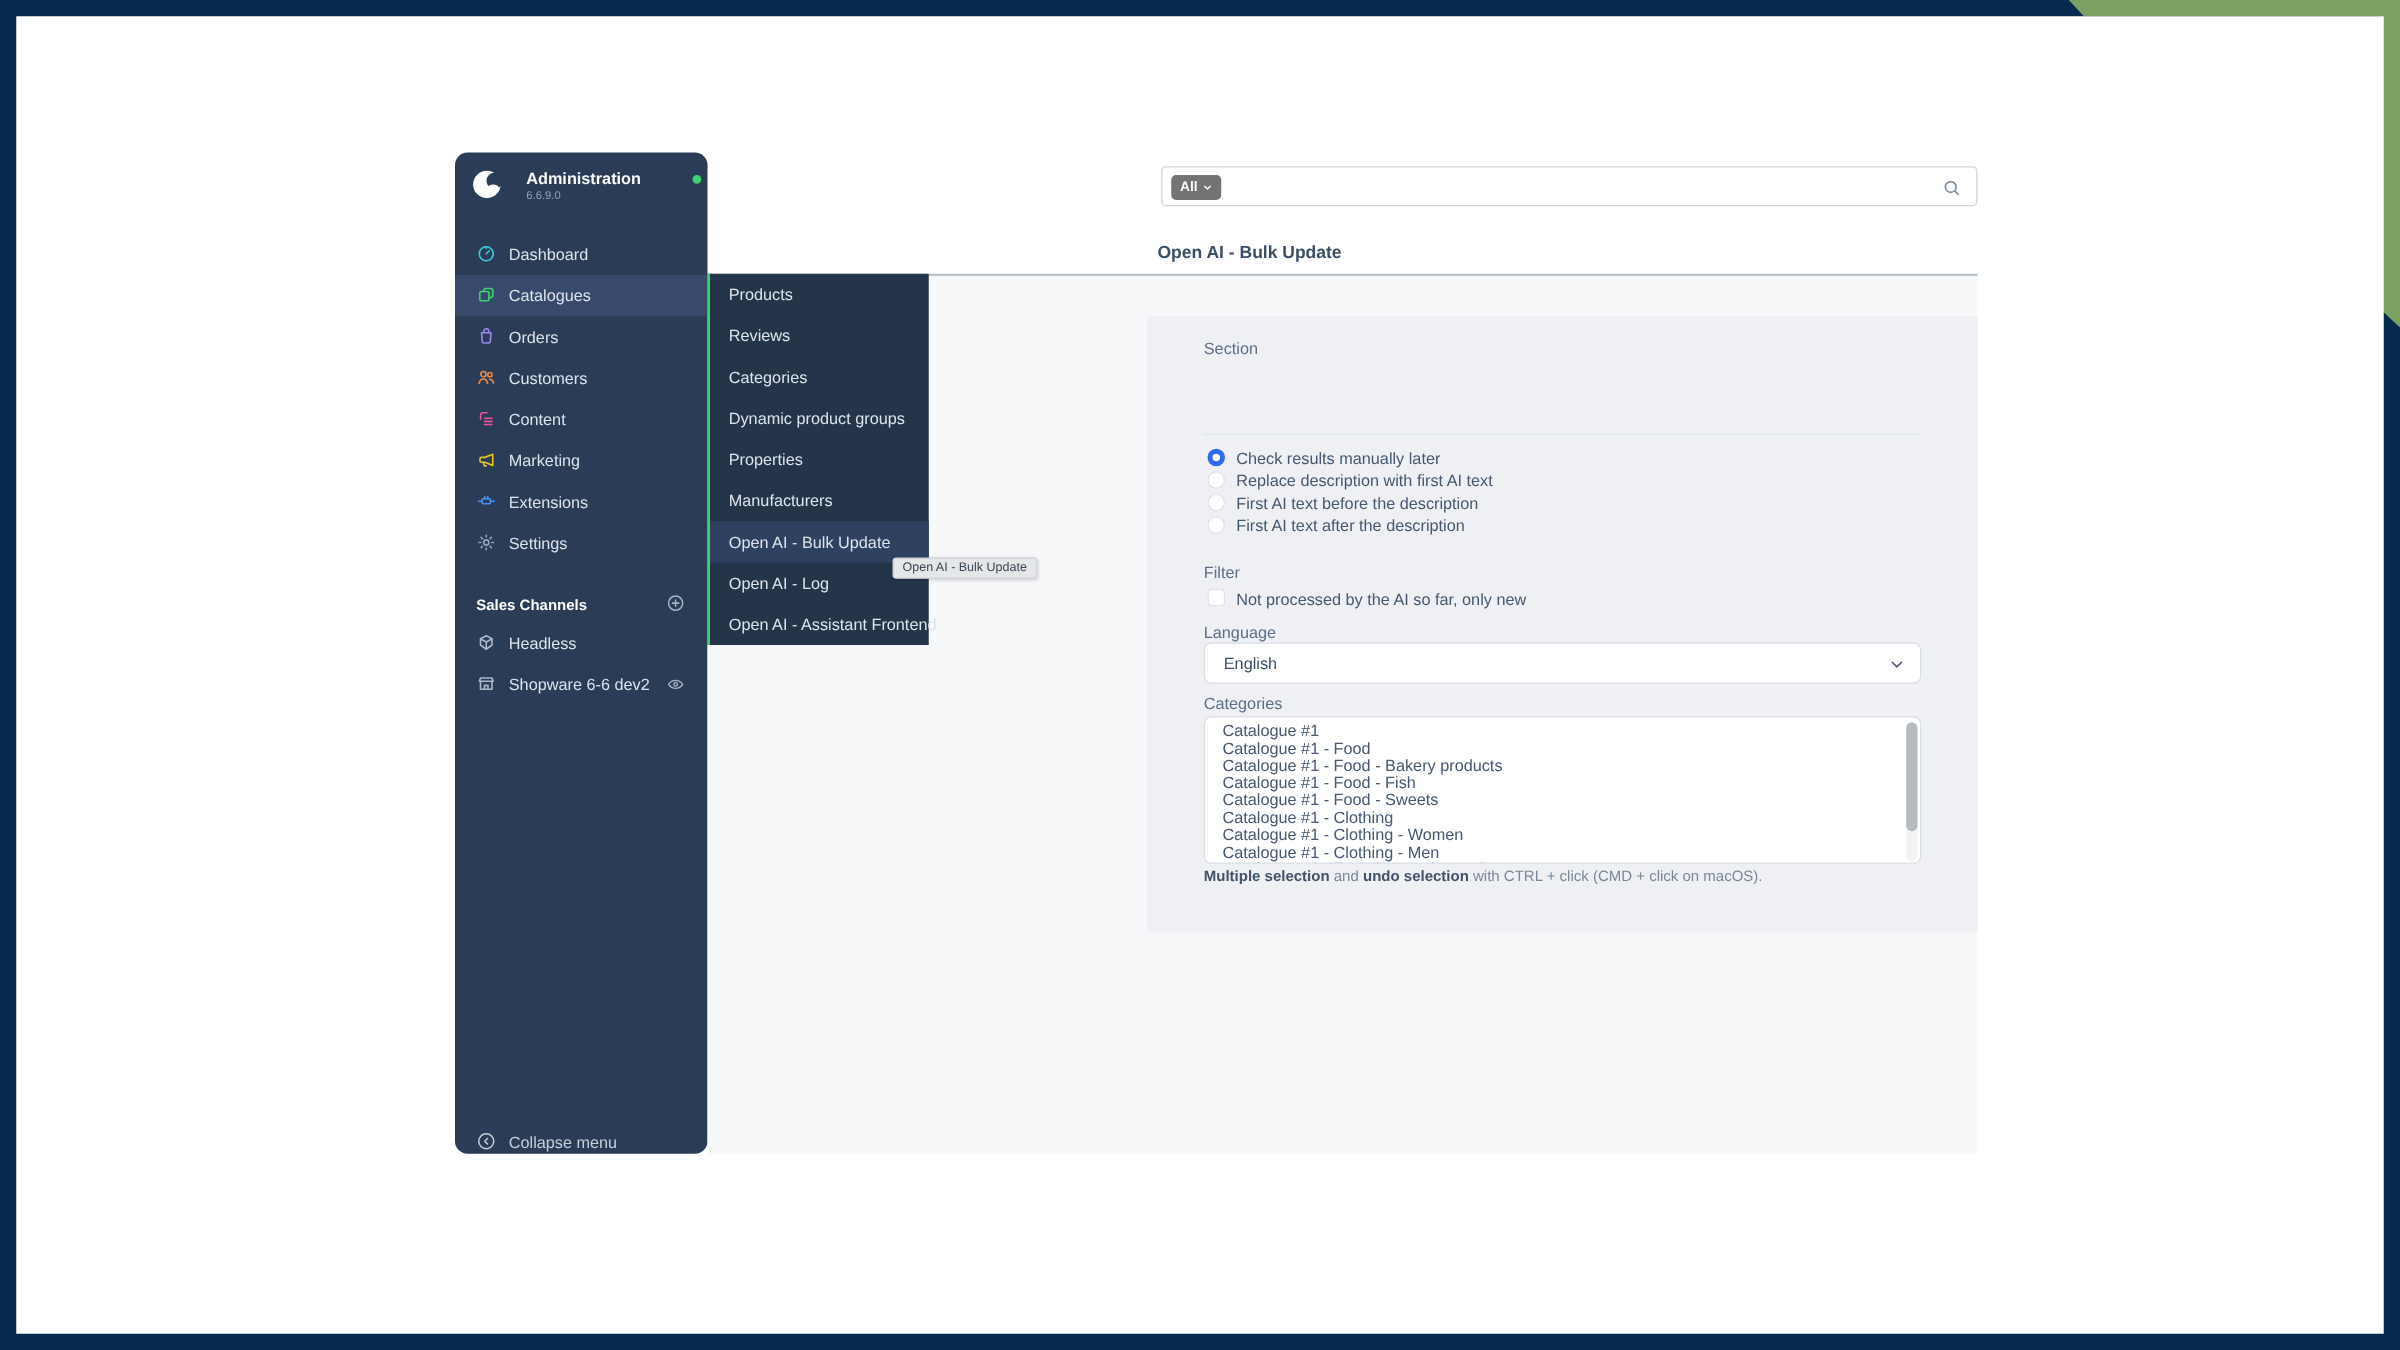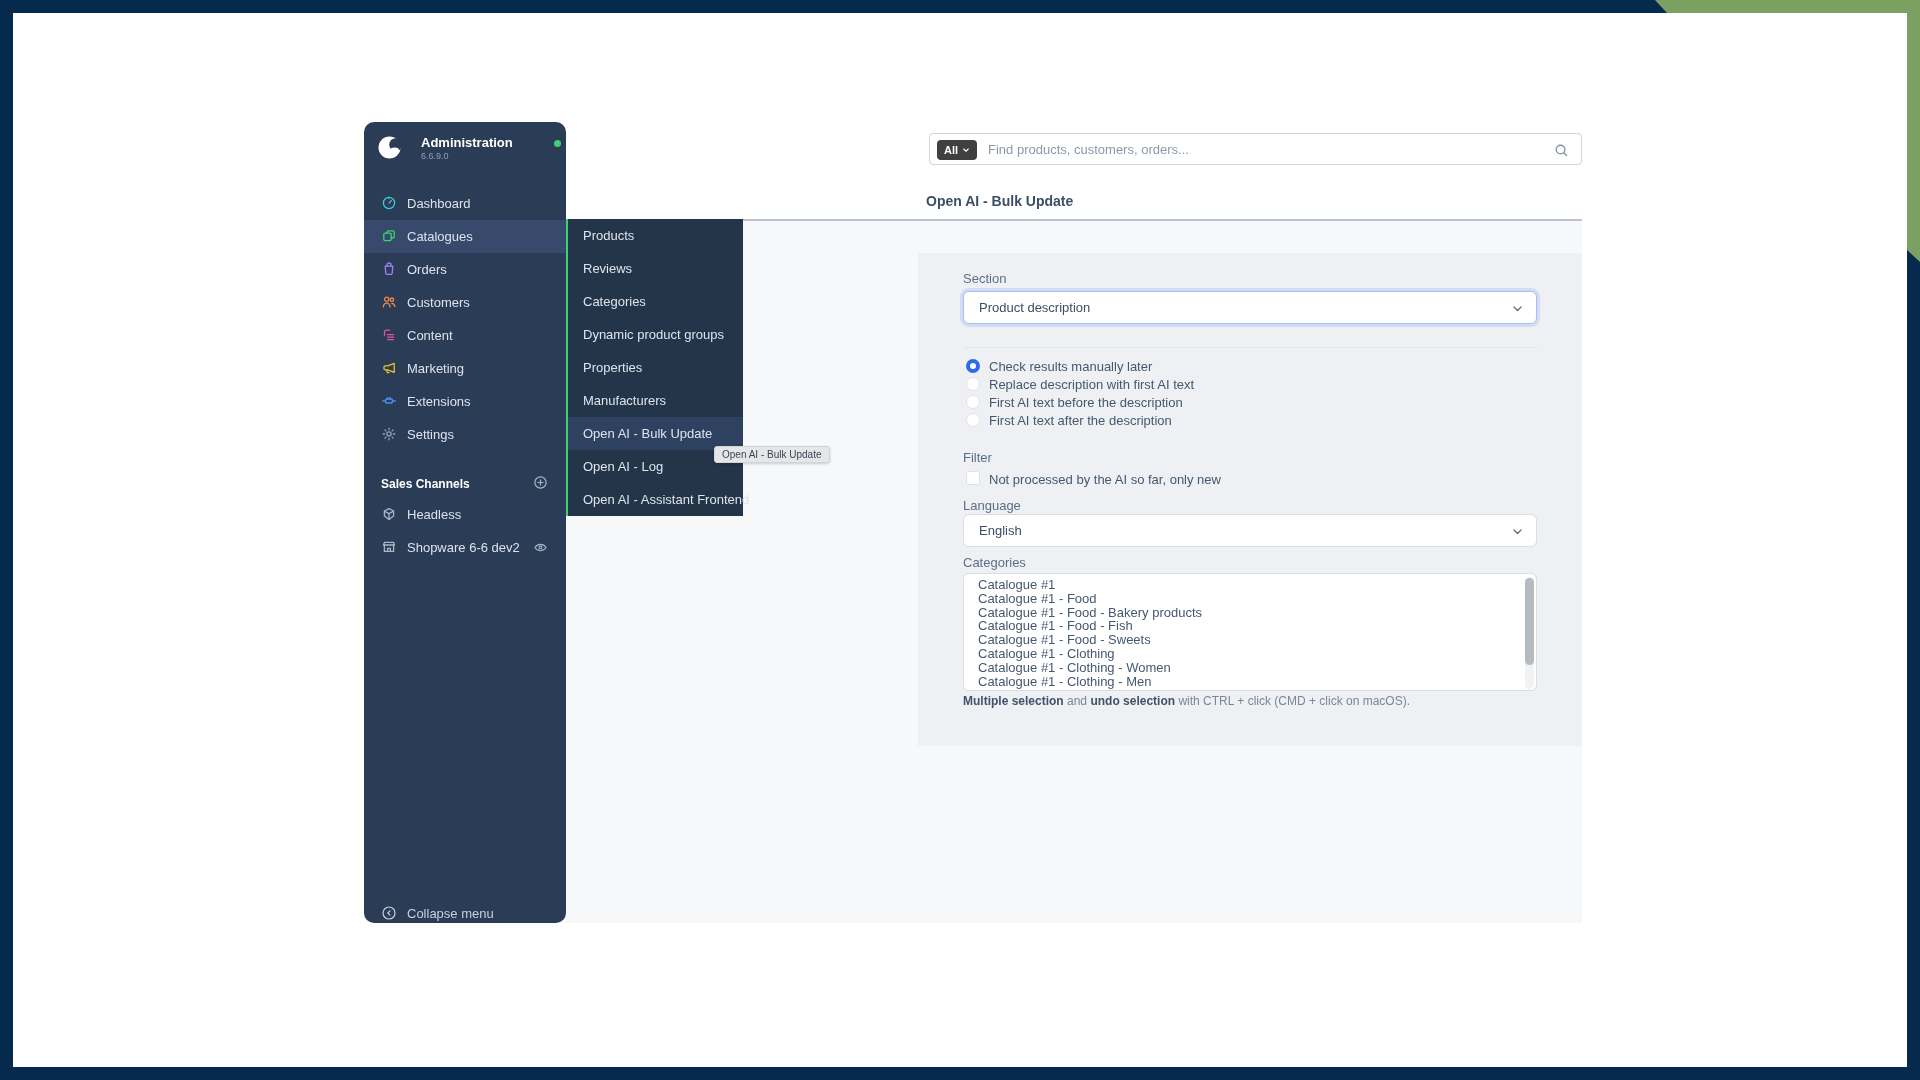--- a/index.html
+++ b/index.html
@@ -35,21 +35,21 @@
   .fly-item { position:absolute; left:0; width:175px; height:33px; cursor:pointer; }
   .fly-item.active { background:#2e4160; }
   .fly-label { position:absolute; left:15px; top:9px; font-size:13px; color:#dde4ed; white-space:nowrap; }
 
   .tooltip { position:absolute; left:701px; top:433px; background:#e5e6e8; border:1px solid #d2d4d8; border-radius:3px;
     padding:2px 7px; font-size:10px; color:#3a4554; box-shadow:0 1px 3px rgba(0,0,0,.18); z-index:6; white-space:nowrap; }
 
   
   .searchbar { position:absolute; left:916px; top:120px; width:653px; height:32px; background:#fff;
     border:1px solid #ccd4dc; border-radius:4px; }
-  .search-chip { position:absolute; left:7px; top:6px; height:20px; background:#404040; border-radius:4px;
+  .search-chip { position:absolute; left:7px; top:6px; height:20px; background:#737373; border-radius:4px;
     color:#fff; font-size:11px; font-weight:bold; display:flex; align-items:center; padding:0 7px; gap:4px; cursor:pointer; }
   .search-input { position:absolute; left:58px; top:1px; width:540px; height:28px; border:none; outline:none;
     font-size:13px; color:#54657a; font-family:"Liberation Sans",sans-serif; background:transparent; }
   .search-input::placeholder { color:#8b99ab; }
   .search-ico { position:absolute; right:12px; top:9px; width:15px; height:15px; color:#7d8fa5; }
 
   .page-title { position:absolute; left:913px; top:180px; font-size:14px; font-weight:bold; color:#3c4e66; }
   .smartbar-divider { position:absolute; left:553px; top:206px; width:1016px; height:2px; background:#bac2cb; }
 
   
@@ -234,45 +234,36 @@
       </div>
     </div>
 
     <div class="searchbar">
       <span class="search-chip">
         <span>All</span>
         <svg width="8" height="8" viewBox="0 0 16 16" stroke="#ffffff" stroke-width="2.2" fill="none" stroke-linecap="round" stroke-linejoin="round">
             <path d="M3.5 6l4.5 4.5L12.5 6"></path>
           </svg>
       </span>
-      <input class="search-input" type="text" placeholder="Find products, customers, orders..." style="">
       <span class="search-ico">
         <svg width="15" height="15" viewBox="0 0 16 16" stroke="currentColor" stroke-width="1.4" fill="none" stroke-linecap="round">
             <circle cx="7" cy="7" r="4.6"></circle>
             <path d="M10.4 10.4l3 3"></path>
           </svg>
       </span>
     </div>
 
     <div class="page-title">Open AI - Bulk Update</div>
     <div class="smartbar-divider"></div>
 
     <div class="content-bg"></div>
 
     <div class="panel"></div>
 
     <div class="flabel" style="left:950px; top:258px">Section</div>
-    <div class="select focused" style="top:278px">
-      <span class="select-text">Product description</span>
-      <span class="select-chev">
-        <svg width="13" height="13" viewBox="0 0 16 16" stroke="currentColor" stroke-width="1.6" fill="none" stroke-linecap="round" stroke-linejoin="round">
-            <path d="M3.5 6l4.5 4.5L12.5 6"></path>
-          </svg>
-      </span>
-    </div>
 
     <div class="form-divider" style="top:334px"></div>
 
     <div class="radio-row" style="top:344px">
       <span class="radio checked"></span>
       <span class="radio-label">Check results manually later</span>
     </div>
     <div class="radio-row" style="top:362px">
       <span class="radio"></span>
       <span class="radio-label">Replace description with first AI text</span>

